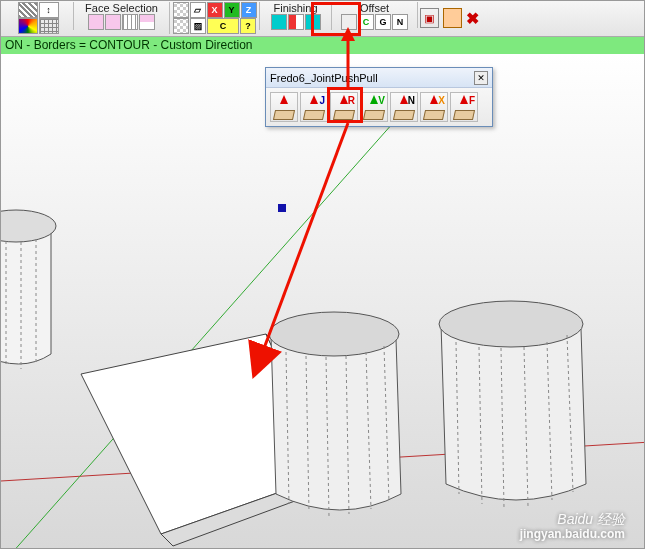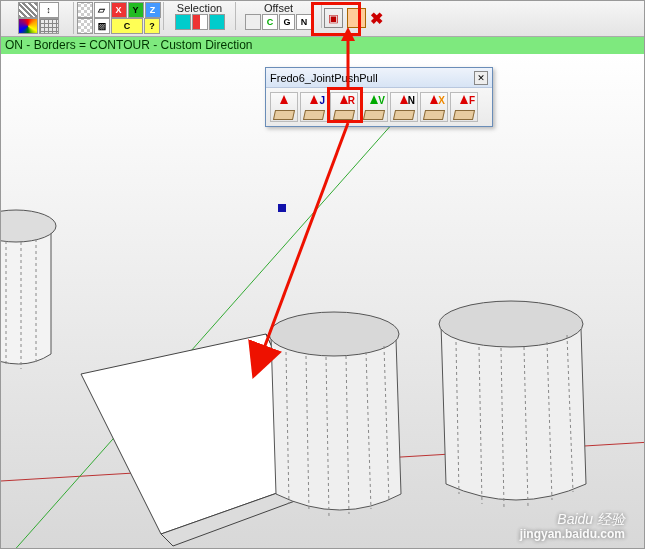--- a/index.html
+++ b/index.html
@@ -162,40 +162,49 @@
     <div class="tb-row">
       <div class="tb-btn" style="background:repeating-linear-gradient(45deg,#888 0 2px,#fff 2px 4px)"></div>
       <div class="tb-btn">↕</div>
     </div>
     <div class="tb-row">
       <div class="tb-btn" style="background:conic-gradient(red,orange,yellow,green,blue,purple,red)"></div>
       <div class="tb-btn" style="background:repeating-linear-gradient(#888 0 1px,transparent 1px 4px),repeating-linear-gradient(90deg,#888 0 1px,transparent 1px 4px)"></div>
     </div>
   </div>
 
+  <div class="tb-group" style="width:96px">
+    <div class="tb-label">Face Selection</div>
+    <div class="tb-row">
+      <div class="tb-btn sm pink"></div>
+      <div class="tb-btn sm pink"></div>
+      <div class="tb-btn sm" style="background:repeating-linear-gradient(90deg,#999 0 1px,#fff 1px 4px)"></div>
+      <div class="tb-btn sm" style="background:linear-gradient(#f7c7eb 50%,#fff 50%)"></div>
+    </div>
+  </div>
 
 
   <div class="tb-group" style="width:90px">
     <div class="tb-row">
       <div class="tb-btn sm dotted"></div>
       <div class="tb-btn sm">▱</div>
       <div class="tb-btn sm red">X</div>
       <div class="tb-btn sm green">Y</div>
       <div class="tb-btn sm blue">Z</div>
     </div>
     <div class="tb-row">
       <div class="tb-btn sm dotted"></div>
       <div class="tb-btn sm">▨</div>
       <div class="tb-btn sm yellow" style="width:32px">C</div>
       <div class="tb-btn sm yellow">?</div>
     </div>
   </div>
 
   <div class="tb-group" style="width:72px">
-    <div class="tb-label">Selection</div>
+    <div class="tb-label">Finishing</div>
     <div class="tb-row">
       <div class="tb-btn sm" style="background:#0cc"></div>
       <div class="tb-btn sm" style="background:linear-gradient(90deg,#e33 50%,#fff 50%)"></div>
       <div class="tb-btn sm" style="background:#0cc"></div>
     </div>
   </div>
 
   <div class="tb-group" style="width:86px">
     <div class="tb-label">Offset</div>
     <div class="tb-row">

